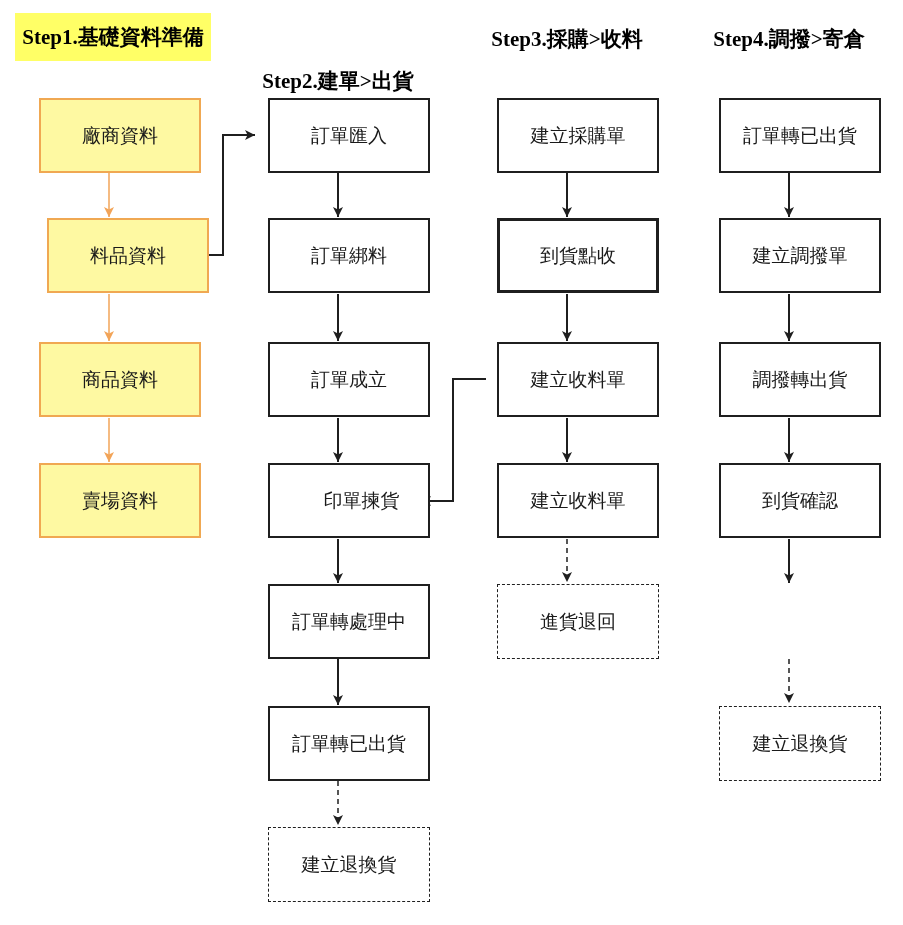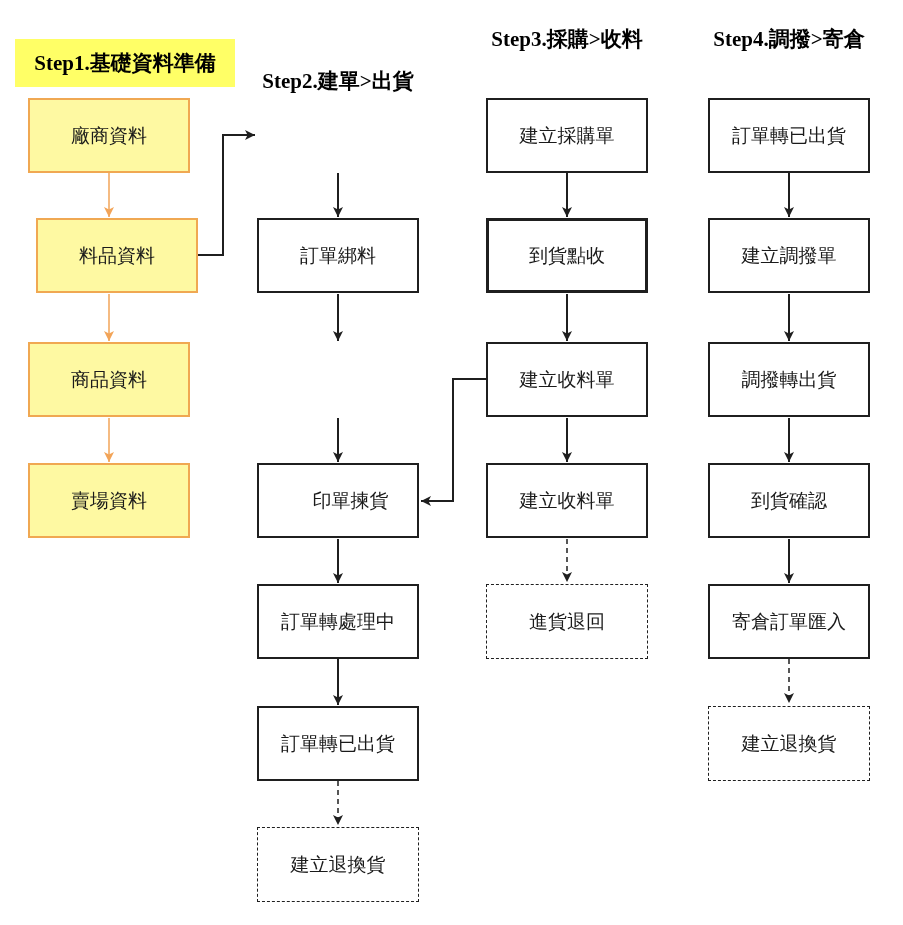--- a/index.html
+++ b/index.html
@@ -20,21 +20,21 @@
     font-weight:bold;font-size:21px;color:#000;white-space:nowrap;
   }
   .col-header.highlight{
     background:var(--highlight);height:48px;
   }
 
   .box{
     position:absolute;width:162px;height:75px;box-sizing:border-box;
     display:flex;align-items:center;justify-content:center;
     background:#ffffff;border:2px solid var(--line-black);
-    font-size:19px;white-space:nowrap;
+    font-size:19px;white-space:nowrap;margin-left:11px;
   }
   .box.yellow{
     background:var(--yellow-fill);border:2px solid var(--yellow-border);
   }
   .box.bold{border-width:3px;}
   .box.dashed{border:1.5px dashed var(--line-black);}
 
   .edge-solid{stroke:var(--line-black);stroke-width:2;fill:none;}
   .edge-dashed{stroke:var(--line-black);stroke-width:1.5;stroke-dasharray:5 4;fill:none;}
   .edge-orange{stroke:var(--line-orange);stroke-width:1.5;fill:none;}
@@ -76,42 +76,43 @@
     <path d="M567,418 V462" class="edge-solid" marker-end="url(#ah-black)"></path>
     <path d="M567,539 V582" class="edge-dashed" marker-end="url(#ah-black)"></path>
 
     <path d="M789,173 V217" class="edge-solid" marker-end="url(#ah-black)"></path>
     <path d="M789,294 V341" class="edge-solid" marker-end="url(#ah-black)"></path>
     <path d="M789,418 V462" class="edge-solid" marker-end="url(#ah-black)"></path>
     <path d="M789,539 V583" class="edge-solid" marker-end="url(#ah-black)"></path>
     <path d="M789,659 V703" class="edge-dashed" marker-end="url(#ah-black)"></path>
   </svg>
 
-  <div class="col-header highlight" style="left:15px;top:13px;width:220px;margin-top:26px;">Step1.基礎資料準備</div>
+  <div class="col-header highlight" style="left:15px;top:13px;width:196px;">Step1.基礎資料準備</div>
   <div class="col-header" style="left:238px;top:24px;width:200px;margin-top:42px;">Step2.建單&gt;出貨</div>
   <div class="col-header" style="left:467px;top:24px;width:200px;">Step3.採購&gt;收料</div>
   <div class="col-header" style="left:689px;top:24px;width:200px;">Step4.調撥&gt;寄倉</div>
 
   <div class="box yellow" style="left:28px;top:98px;">廠商資料</div>
   <div class="box yellow" style="left:36px;top:218px;font-family:Liberation Serif, serif;">料品資料</div>
   <div class="box yellow" style="left:28px;top:342px;">商品資料</div>
   <div class="box yellow" style="left:28px;top:463px;">賣場資料</div>
 
+  <div class="box" style="left:257px;top:98px;">訂單匯入</div>
   <div class="box" style="left:257px;top:218px;">訂單綁料</div>
+  <div class="box" style="left:257px;top:342px;">訂單成立</div>
   <div class="box" style="left:257px;top:463px;padding-left:25px;">印單揀貨</div>
   <div class="box" style="left:257px;top:706px;">訂單轉已出貨</div>
   <div class="box" style="left:257px;top:584px;">訂單轉處理中</div>
   <div class="box dashed" style="left:257px;top:827px;">建立退換貨</div>
 
   <div class="box" style="left:486px;top:98px;">建立採購單</div>
   <div class="box bold" style="left:486px;top:218px;">到貨點收</div>
   <div class="box" style="left:486px;top:342px;">建立收料單</div>
   <div class="box" style="left:486px;top:463px;">建立收料單</div>
   <div class="box dashed" style="left:486px;top:584px;">進貨退回</div>
 
   <div class="box" style="left:708px;top:98px;">訂單轉已出貨</div>
   <div class="box" style="left:708px;top:218px;">建立調撥單</div>
   <div class="box" style="left:708px;top:342px;">調撥轉出貨</div>
   <div class="box" style="left:708px;top:463px;">到貨確認</div>
-  <div class="box" style="left:708px;top:584px;">寄倉訂單匯入</div>
   <div class="box dashed" style="left:708px;top:706px;">建立退換貨</div>
 
 </div>
 
 </body></html>

